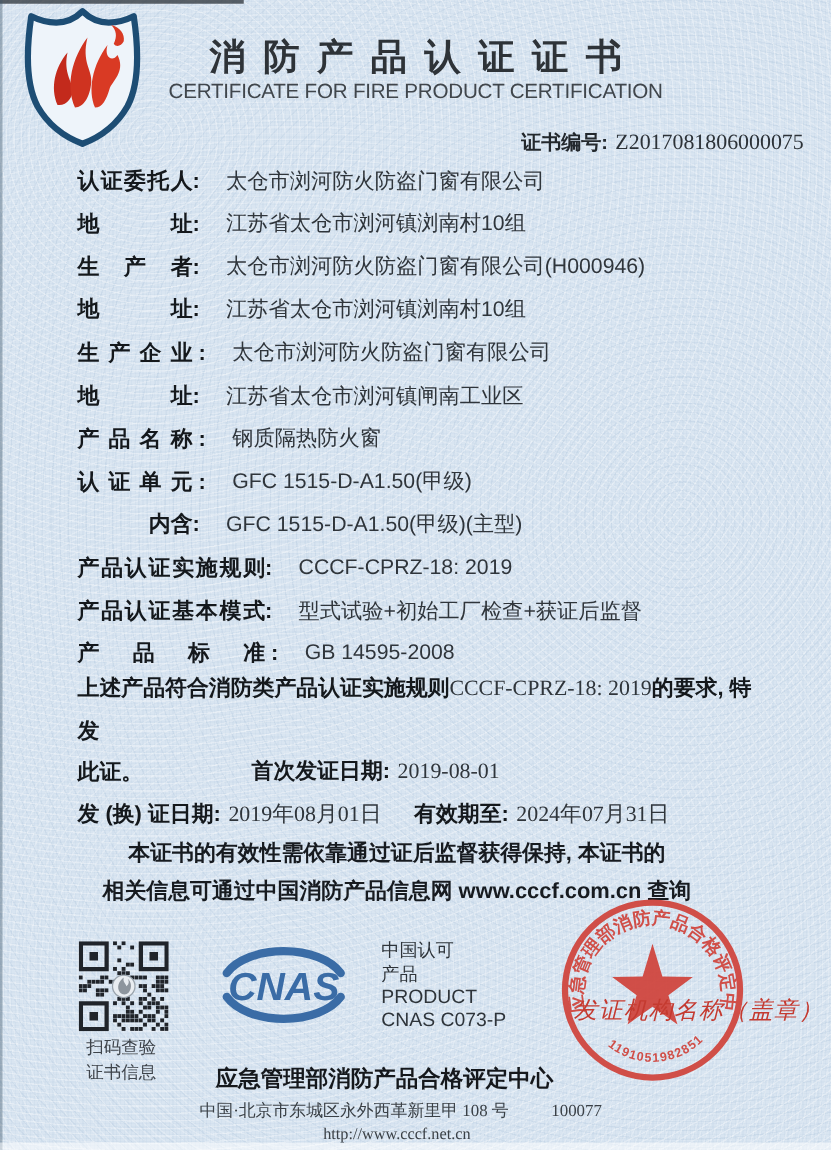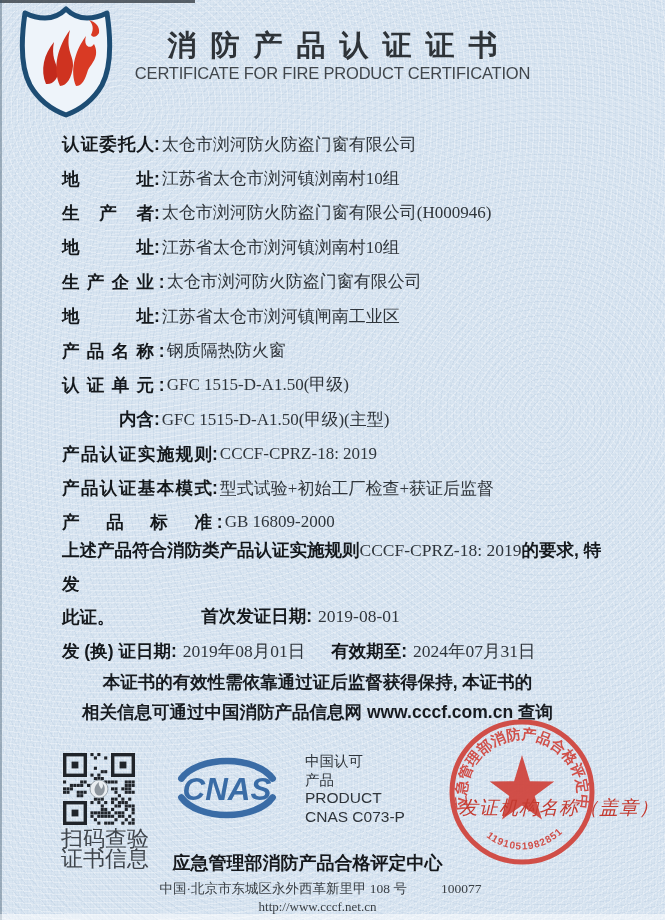--- a/index.html
+++ b/index.html
@@ -29,43 +29,43 @@
   .certno .lab{font-weight:600;color:#23282d;}
   .certno .val{font-family:"Liberation Serif",serif;font-size:17.5px;color:#2c3238;margin-left:6px;}
 
   .fields{position:absolute;left:62px;top:127px;width:560px;}
   .frow{height:34.4px;display:flex;align-items:center;}
   .flabel{font-weight:700;font-size:17.5px;color:#14181c;white-space:nowrap;display:flex;align-items:baseline;}
   .lchars{display:inline-block;width:92px;text-align:justify;text-align-last:justify;}
   .r-wide .lchars{width:150px;}
   .r-indent .lchars{text-align-last:right;}
   .lcolon{white-space:pre;}
-  .fvalue{margin-left:2px;font-family:Liberation Serif, serif;font-size:17px;color:#2f353b;white-space:nowrap;}
+  .fvalue{margin-left:21px;font-family:Liberation Sans, sans-serif;font-size:17px;color:#2f353b;white-space:nowrap;}
 
   .statement{position:absolute;left:62px;top:534px;width:545px;font-size:17.5px;font-weight:700;
     line-height:33.5px;color:#14181c;}
   .statement .serif{font-family:"Liberation Serif",serif;font-weight:400;color:#2f353b;}
 
   .first-issue{position:absolute;left:0;top:604px;width:100%;text-align:center;
     transform:translateX(-32px);font-size:17.5px;}
   .first-issue .lab{font-weight:700;color:#14181c;}
   .first-issue .val{font-family:"Liberation Serif",serif;color:#2f353b;margin-left:6px;text-align:right;}
 
   .issue-row{position:absolute;left:62px;top:639px;font-size:17.5px;display:flex;align-items:baseline;text-align:center;}
   .issue-row .lab{font-weight:700;color:#14181c;white-space:pre;}
   .issue-row .val{font-family:"Liberation Serif",serif;color:#2f353b;margin-left:6px;}
   .issue-row .gap{width:26px;}
 
   .validity{position:absolute;left:0;top:668px;width:100%;text-align:center;transform:translateX(-15px);
     font-size:17.5px;font-weight:600;line-height:29.5px;color:#171b20;}
 
   .qr-block{position:absolute;left:63px;top:753px;width:72px;text-align:center;}
   .qr-block svg{display:block;}
-  .qr-cap{margin-top:4px;font-size:22px;font-weight:500;color:#3e444b;line-height:20px;white-space:nowrap;
-    transform:translateX(-2px);}
+  .qr-cap{margin-top:4px;font-size:14px;font-weight:500;color:#3e444b;line-height:20px;white-space:nowrap;
+    transform:translateX(-2px);font-family:Liberation Serif, serif;}
 
   .cnas-logo{position:absolute;left:170px;top:746px;width:114px;height:84px;}
   .acc-text{position:absolute;left:305px;top:752px;font-size:14.5px;line-height:18.5px;color:#2e343a;}
   .acc-text .en{font-size:15.5px;}
 
   .seal{position:absolute;left:447px;top:717px;width:150px;height:150px;opacity:.92;}
   .seal-overlay{position:absolute;left:459px;top:795px;width:210px;font-size:19px;font-weight:400;
     font-style:italic;font-family:"Liberation Serif",serif;color:#c43a30;letter-spacing:1px;white-space:nowrap;}
 
   .footer-org{position:absolute;left:0;top:851px;width:100%;text-align:center;transform:translateX(-25px);
@@ -88,20 +88,23 @@
     <path d="M50 3 C56 9 63 12 71 12 C78 12 85 10 91 7 C95 34 95 62 86 79 C78 93 66 103 50 109 C34 103 22 93 14 79 C5 62 5 34 9 7 C15 10 22 12 29 12 C37 12 44 9 50 3 Z" fill="#eef4fa" stroke="#1d4d74" stroke-width="5" stroke-linejoin="round"></path>
     <path d="M30 78 C24 64 28 48 38 36 C35 50 40 57 42 64 C43 72 37 79 30 78 Z" fill="#c32a1c"></path>
     <path d="M44 80 C36 62 42 40 54 24 C49 44 58 50 57 60 C56 71 51 80 44 80 Z" fill="#cf3320"></path>
     <path d="M60 80 C54 66 58 46 70 30 C67 40 74 44 78 38 C84 50 76 57 72 64 C69 74 66 80 60 80 Z" fill="#d93a24"></path>
     <path d="M75 29 C78 23 77 18 73 14 C80 16 84 21 83 27 C81 31 77 32 75 29 Z" fill="#d93a24"></path>
   </svg>
 
   <div class="title">消防产品认证证书</div>
   <div class="subtitle">CERTIFICATE FOR FIRE PRODUCT CERTIFICATION</div>
 
+  <div class="certno">
+    <span class="lab">证书编号:</span><span class="val">Z2017081806000075</span>
+  </div>
 
   <div class="fields">
     <div class="frow">
       <span class="flabel">
           <span class="lchars">认证委托人</span>
           <span class="lcolon">:</span>
         </span>
       <span class="fvalue">太仓市浏河防火防盗门窗有限公司</span>
     </div>
     <div class="frow">
@@ -172,21 +175,21 @@
           <span class="lchars">产品认证基本模式</span>
           <span class="lcolon">:</span>
         </span>
       <span class="fvalue">型式试验+初始工厂检查+获证后监督</span>
     </div>
     <div class="frow r-wide">
       <span class="flabel">
           <span class="lchars">产品标准</span>
           <span class="lcolon"> :</span>
         </span>
-      <span class="fvalue">GB 16809-2000</span>
+      <span class="fvalue">GB 14595-2008</span>
     </div>
   </div>
 
   <div class="statement">
     <div><span>上述产品符合消防类产品认证实施规则</span><span class="serif">CCCF-CPRZ-18: 2019</span><span>的要求, 特发</span></div>
     <div>此证。</div>
   </div>
 
   <div class="first-issue">
     <span class="lab">首次发证日期:</span><span class="val">2019-08-01</span>

